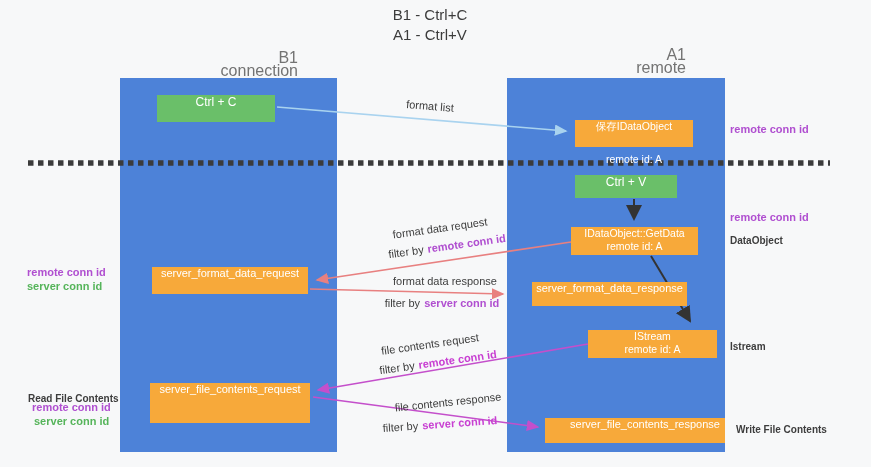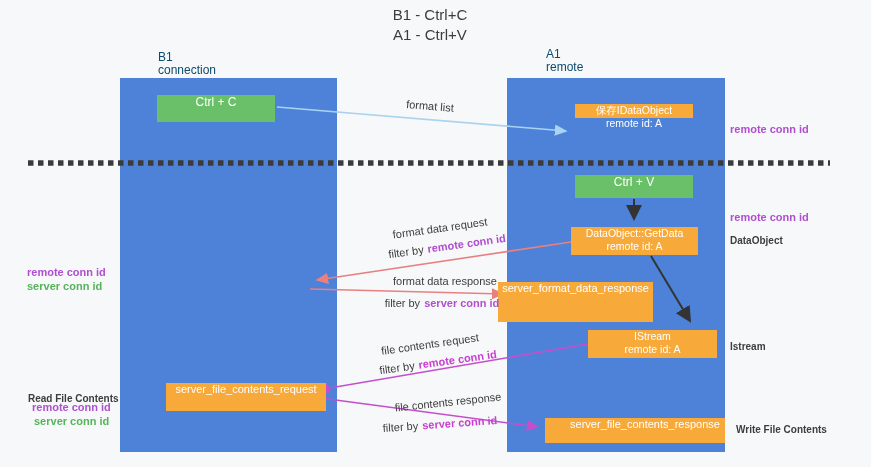--- a/index.html
+++ b/index.html
@@ -8,21 +8,21 @@
     background:#f7f8f9;
     font-family:"Liberation Sans", sans-serif;
     color:#3d3d3d;
   }
   .abs{position:absolute;}
   .title{
     left:330px;top:5px;width:200px;text-align:center;
     font-size:15px;line-height:20px;color:#3c3c3c;
   }
   .lane-header{
-    width:140px;text-align:left;font-size:12px;line-height:13px;color:#0c4a6e;
+    width:140px;text-align:right;font-size:16px;line-height:13px;color:#737373;
   }
   .lane{
     background:#4d82d8;top:78px;height:374px;
   }
   .svglayer{left:0;top:0;z-index:2;}
   .node{
     z-index:3;text-align:center;color:#ffffff;
     display:flex;flex-direction:column;justify-content:flex-start;
   }
   .green{background:#6abf69;font-size:12px;}
@@ -91,45 +91,48 @@
 
     <line x1="588" y1="344" x2="318" y2="390" stroke="#c44fcb" stroke-width="1.6" marker-end="url(#m-magenta)"></line>
 
     <line x1="313" y1="397" x2="538" y2="427" stroke="#c44fcb" stroke-width="1.6" marker-end="url(#m-magenta)"></line>
   </svg>
 
   <div class="abs node green" style="left:157px;top:95px;width:118px;height:27px;">
     <div>Ctrl + C</div>
   </div>
 
-  <div class="abs node orange two-line" style="left:575px;top:104px;width:118px;height:14px;">
+  <div class="abs node orange two-line" style="left:575px;top:120px;width:118px;height:27px;gap:20px;">
     <div>保存IDataObject</div>
     <div>remote id: A</div>
   </div>
 
-  <div class="abs node green" style="left:575px;top:175px;width:118px;height:23px;">
+  <div class="abs node green" style="left:575px;top:175px;width:102px;height:23px;">
     <div>Ctrl + V</div>
   </div>
 
   <div class="abs node orange two-line" style="left:571px;top:227px;width:127px;height:28px;">
-    <div>DataObject::GetData</div>
+    <div>IDataObject::GetData</div>
     <div>remote id: A</div>
   </div>
 
+  <div class="abs node orange one-line" style="left:152px;top:267px;width:156px;height:27px;">
+    <div>server_format_data_request</div>
+  </div>
 
-  <div class="abs node orange one-line" style="left:498px;top:282px;width:155px;height:40px;">
+  <div class="abs node orange one-line" style="left:532px;top:282px;width:155px;height:24px;">
     <div>server_format_data_response</div>
   </div>
 
   <div class="abs node orange two-line" style="left:588px;top:330px;width:129px;height:28px;">
     <div>IStream</div>
     <div>remote id: A</div>
   </div>
 
-  <div class="abs node orange one-line" style="left:166px;top:383px;width:160px;height:28px;">
+  <div class="abs node orange one-line" style="left:150px;top:383px;width:160px;height:40px;">
     <div>server_file_contents_request</div>
   </div>
 
   <div class="abs node orange one-line" style="left:545px;top:418px;width:160px;height:25px;padding-left:20px;">
     <div>server_file_contents_response</div>
   </div>
 
   <div class="abs flow-label" style="left:380px;top:100px;width:100px;transform:rotate(4.5deg);">format list</div>
 
   <div class="abs flow-label" style="left:370px;top:222px;width:140px;transform:rotate(-8deg);">format data request</div>

